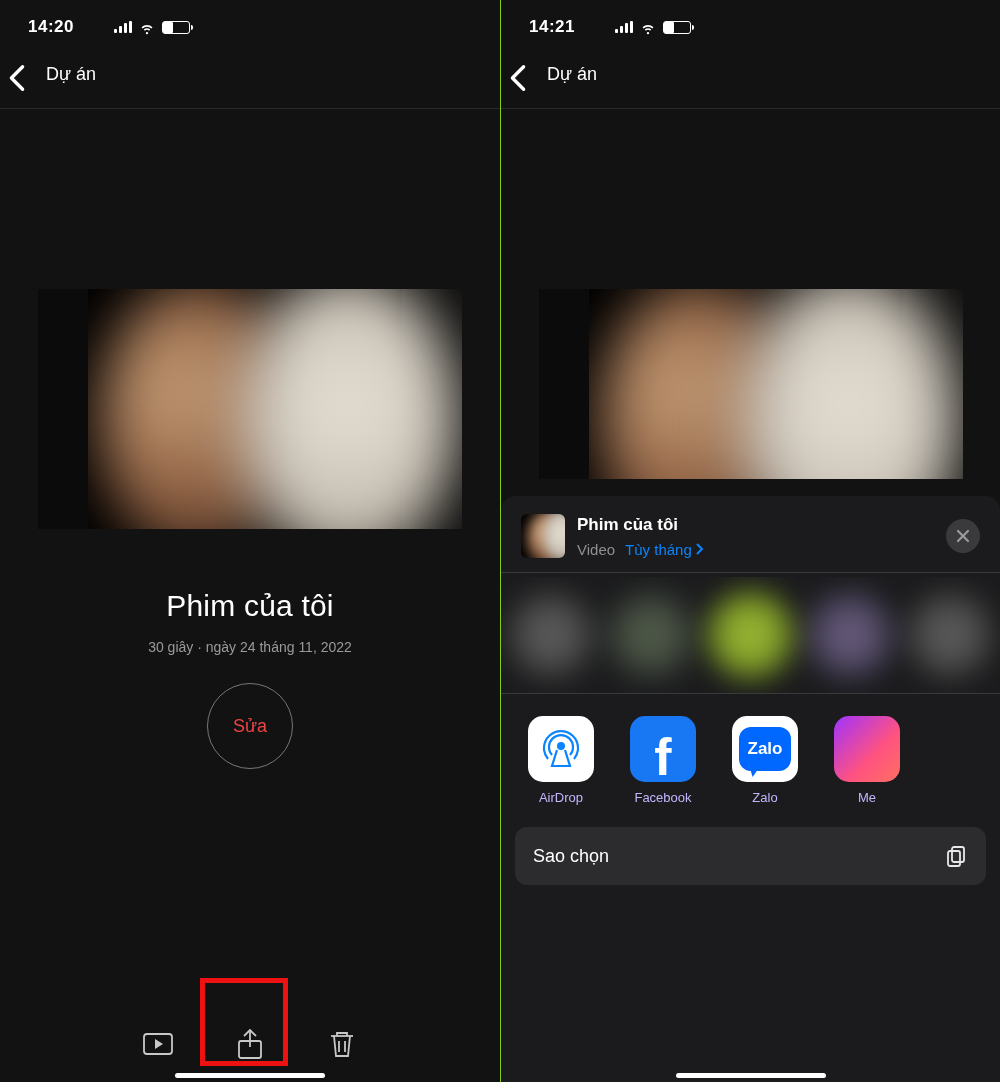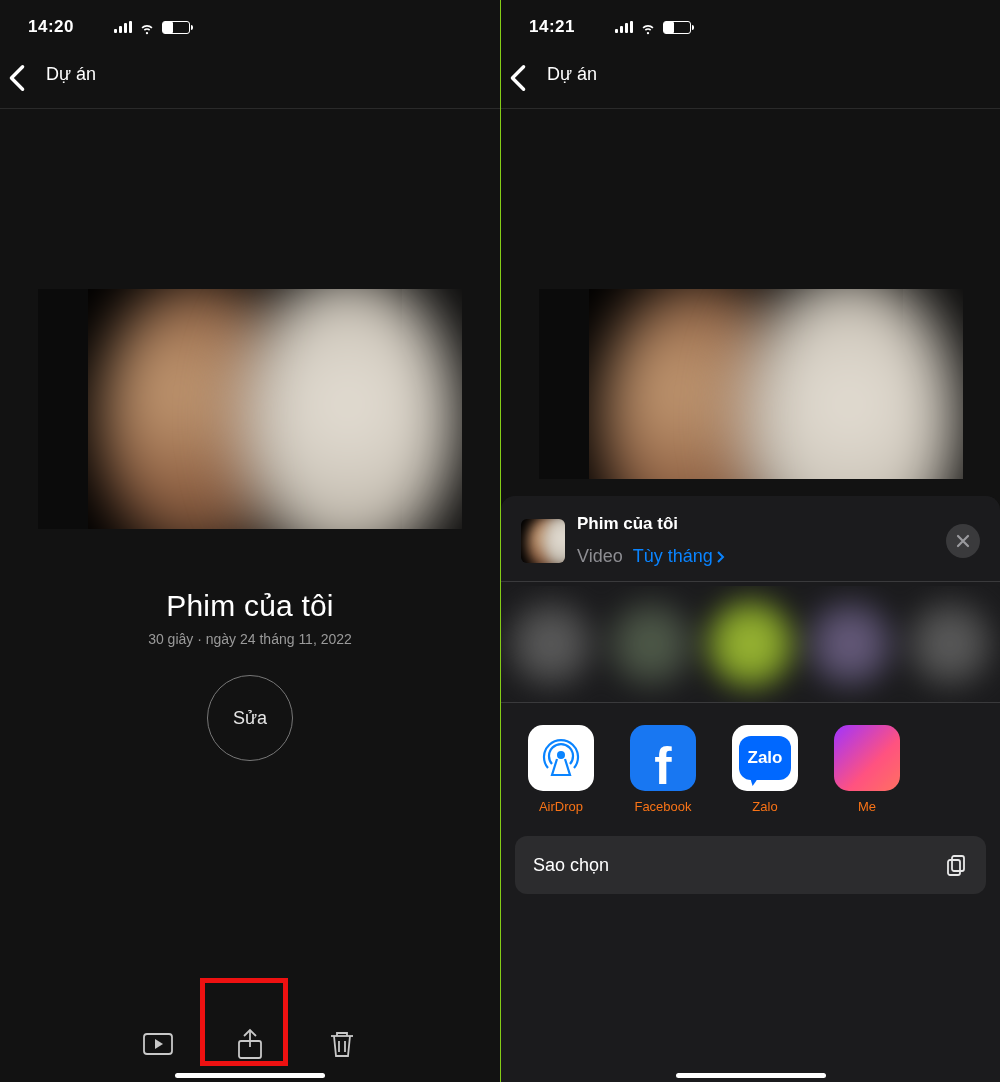--- a/index.html
+++ b/index.html
@@ -31,60 +31,60 @@
   .preview { width: 424px; height: 240px; background: #000; position: relative; overflow:hidden; }
   .blur-img { position:absolute; inset:0; }
   .blur-img::before, .blur-img::after { content:""; position:absolute; border-radius:50%; filter: blur(28px); }
   .blur-img::before { width:200px; height:280px; left:60px; top:-10px; background: radial-gradient(circle at 40% 40%, #caa27a 0%, #8a5b3e 55%, #3a2a20 100%); }
   .blur-img::after { width:220px; height:300px; left:200px; top:-20px; background: radial-gradient(circle at 50% 45%, #e8e2d8 0%, #c9c2b6 55%, #7d7468 100%); }
   .blur-img .side { position:absolute; right:0; top:0; width:60px; height:100%; background:#0b0b0b; }
   .blur-img .sidel { position:absolute; left:0; top:0; width:50px; height:100%; background:#0b0b0b; }
 
   .meta { text-align:center; margin-top: 60px; }
   .meta h1 { font-size: 30px; font-weight: 500; letter-spacing: 0.2px; }
-  .meta p { margin-top: 8px; font-size: 14px; color: #9a9a9a; }
-  .edit-btn { width: 86px; height: 86px; border: 1.5px solid #777; border-radius: 50%; display:flex; align-items:center; justify-content:center; margin: 28px auto 0; font-size: 18px; color:#e5e5e5; cursor:pointer; }
+  .meta p { margin-top: 16px; font-size: 14px; color: #9a9a9a; }
+  .edit-btn { width: 86px; height: 86px; border: 1.5px solid #777; border-radius: 50%; display:flex; align-items:center; justify-content:center; margin: 28px auto 0; font-size: 18px; color:#ef4444; cursor:pointer; }
 
   
   .toolbar { position:absolute; bottom: 18px; left:0; right:0; display:flex; justify-content:center; align-items:center; gap: 52px; }
   .tb-btn { width:40px; height:40px; display:flex; align-items:center; justify-content:center; color:#c8c8c8; }
   .tb-btn svg { width: 34px; height: 34px; stroke:#c8c8c8; }
   .home-ind { position:absolute; bottom:4px; left:50%; transform:translateX(-50%); width:150px; height:5px; border-radius:3px; background:#fff; }
   .highlight { position:absolute; border:5px solid #e11; pointer-events:none; }
 
   
   .phone.r .preview-wrap { padding-top: 180px; }
   .phone.r .preview { height: 190px; }
 
   
   .sheet { position:absolute; left:0; right:0; bottom:0; top:496px; background: rgba(28,28,30,0.96); border-radius: 14px 14px 0 0; backdrop-filter: blur(20px); padding: 16px 14px 0; color:#fff; }
   .sheet-header { display:flex; align-items:center; gap:12px; padding: 2px 6px 14px; }
   .thumb { width:44px; height:44px; border-radius:6px; background:#000; position:relative; overflow:hidden; flex:none; }
   .thumb .blur-img::before { width:40px; height:56px; left:6px; top:-4px; filter:blur(6px); }
   .thumb .blur-img::after  { width:40px; height:56px; left:22px; top:-6px; filter:blur(6px); }
   .sheet-title { font-size:17px; font-weight:600; }
-  .sheet-sub { display:flex; align-items:center; gap:10px; font-size:18px; color:#8e8e93; margin-top:12px; }
+  .sheet-sub { display:flex; align-items:center; gap:10px; font-size:15px; color:#8e8e93; margin-top:6px; }
   .sheet-sub .opt { color:#0a84ff; display:flex; align-items:center; gap:4px; }
   .close { margin-left:auto; width:34px; height:34px; border-radius:50%; background:#3a3a3c; display:flex; align-items:center; justify-content:center; cursor:pointer; }
   .close svg { width:14px; height:14px; }
 
   .contacts-row { height: 116px; margin: 4px -14px 0; position:relative; overflow:hidden; }
   .contacts-blur { position:absolute; inset:0; filter: blur(14px); opacity:0.9; display:flex; }
   .cblob { flex:1; margin:14px 6px; border-radius:50%; }
   .cblob.c1{background:radial-gradient(circle,#6e6e6e,#2a2a2a);}
   .cblob.c2{background:radial-gradient(circle,#5e6e56,#2a2a2a);}
   .cblob.c3{background:radial-gradient(circle,#b8d63f,#5a7a12);}
   .cblob.c4{background:radial-gradient(circle,#7e6e96,#2a2a3a);}
   .cblob.c5{background:radial-gradient(circle,#6e6e6e,#2a2a2a);}
   .hr { height:1px; background:#3a3a3c; margin: 0 -14px; }
 
   .apps-row { display:flex; gap: 26px; padding: 22px 8px 10px; overflow:hidden; }
   .app { width:76px; flex:none; text-align:center; }
   .app .icon { width:66px; height:66px; border-radius:15px; margin:0 auto 8px; display:flex; align-items:center; justify-content:center; position:relative; overflow:hidden; }
-  .app .lbl { font-size:13px; color:#f97316; white-space:nowrap; overflow:hidden; text-overflow:ellipsis; }
+  .app .lbl { font-size:13px; color:#c4b5fd; white-space:nowrap; overflow:hidden; text-overflow:ellipsis; }
   .ic-airdrop { background:#fff; }
   .ic-airdrop svg { width:46px; height:46px; }
   .ic-tiktok { background:#000; }
   .ic-tiktok svg { width:40px; height:40px; }
   .ic-fb { background:#1877f2; border-radius:15px; }
   .ic-fb span { font-family: Arial, sans-serif; font-weight:900; font-size:52px; color:#fff; line-height:1; transform:translateY(8px); }
   .ic-zalo { background:#fff; }
   .ic-zalo .bubble { width:52px; height:44px; background:#0068ff; border-radius:12px; position:relative; display:flex; align-items:center; justify-content:center; }
   .ic-zalo .bubble::after { content:""; position:absolute; bottom:-6px; left:10px; width:12px; height:12px; background:#0068ff; clip-path: polygon(0 0, 100% 0, 30% 100%); }
   .ic-zalo .bubble b { color:#fff; font-size:17px; font-weight:700; }

